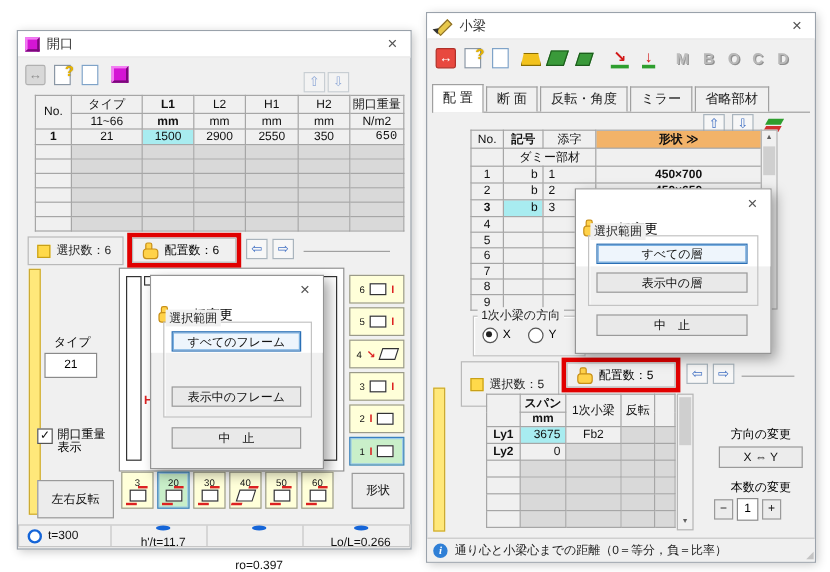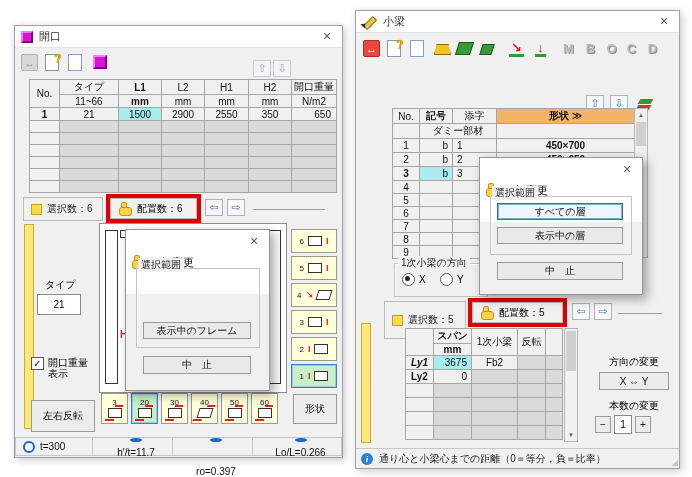--- a/index.html
+++ b/index.html
@@ -136,21 +136,21 @@
         <td class="hdr">mm</td>
         <td class="hdr">N/m2</td>
       </tr>
       <tr style="height:13px;">
         <td style="font-weight:bold;">1</td>
         <td>21</td>
         <td class="cyan">1500</td>
         <td>2900</td>
         <td>2550</td>
         <td>350</td>
-        <td style="text-align:right;padding-right:5px;">650</td>
+        <td style="text-align:right;padding-right:5px;font-family:Liberation Mono, monospace;">650</td>
       </tr>
       <tr style="height:12px;">
             <td class="hdr"></td>
             <td class="gray"></td>
             <td class="gray"></td>
             <td class="gray"></td>
             <td class="gray"></td>
             <td class="gray"></td>
             <td class="gray"></td>
           </tr>
@@ -296,20 +296,21 @@
       </div>
 
     <div class="popup" style="left:110px;top:203px;width:143px;height:160px;">
       <div class="ptitle">
         <span class="finger"></span>
         <span>一括変更</span>
         <span class="close-x" style="top:1px;">×</span>
       </div>
       <span class="grp-label" style="left:12px;top:28px;">選択範囲</span>
       <div class="grp-frame" style="left:10px;top:38px;width:122px;height:78px;"></div>
+      <div class="pbtn default" style="left:17px;top:46px;width:108px;height:17px;">すべてのフレーム</div>
       <div class="pbtn" style="left:17px;top:92px;width:108px;height:17px;">表示中のフレーム</div>
       <div class="pbtn" style="left:17px;top:126px;width:108px;height:18px;">中　止</div>
     </div>
 
     <div class="statusbar-l">
       <div class="sb-seg" style="width:76px;">
           <span class="bluering"></span>
           <span>t=300</span>
         </div>
       <div class="sb-seg" style="width:80px;">
@@ -367,20 +368,27 @@
     <div class="tbbtn" style="left:247px;top:29px;">
         <span class="grayletter">O</span>
       </div>
     <div class="tbbtn" style="left:267px;top:29px;">
         <span class="grayletter">C</span>
       </div>
     <div class="tbbtn" style="left:288px;top:29px;">
         <span class="grayletter">D</span>
       </div>
 
+    <div style="position:absolute;left:4px;top:57px;right:4px;height:25px;border-bottom:1px solid #a0a0a0;display:flex;align-items:flex-end;">
+      <div class="tab active">配 置</div>
+      <div class="tab">断 面</div>
+      <div class="tab">反転・角度</div>
+      <div class="tab">ミラー</div>
+      <div class="tab">省略部材</div>
+    </div>
 
     <div class="navbtn" style="left:230px;top:84px;">⇧</div>
     <div class="navbtn" style="left:254px;top:84px;">⇩</div>
     <div class="tbbtn" style="left:280px;top:85px;width:20px;">
         <div class="layers"></div>
       </div>
 
     <table class="grid" style="position:absolute;left:36px;top:97px;width:242px;">
       <colgroup>
           <col style="width:27px">
@@ -516,21 +524,21 @@
         <td class="hdr" rowspan="2"></td>
         <td class="hdr" style="font-weight:bold;">スパン</td>
         <td class="hdr" rowspan="2">1次小梁</td>
         <td class="hdr" rowspan="2">反転</td>
         <td class="hdr" rowspan="2"></td>
       </tr>
       <tr style="height:11px;">
         <td class="hdr" style="font-weight:bold;">mm</td>
       </tr>
       <tr style="height:14px;">
-        <td style="font-weight:bold;font-style:italic;">Ly1</td>
+        <td style="font-weight:bold;">Ly1</td>
         <td class="cyan" style="text-align:right;padding-right:4px;">3675</td>
         <td>Fb2</td>
         <td class="gray"></td>
         <td class="gray"></td>
       </tr>
       <tr style="height:14px;">
         <td style="font-weight:bold;">Ly2</td>
         <td style="text-align:right;padding-right:4px;">0</td>
         <td class="gray"></td>
         <td class="gray"></td>

